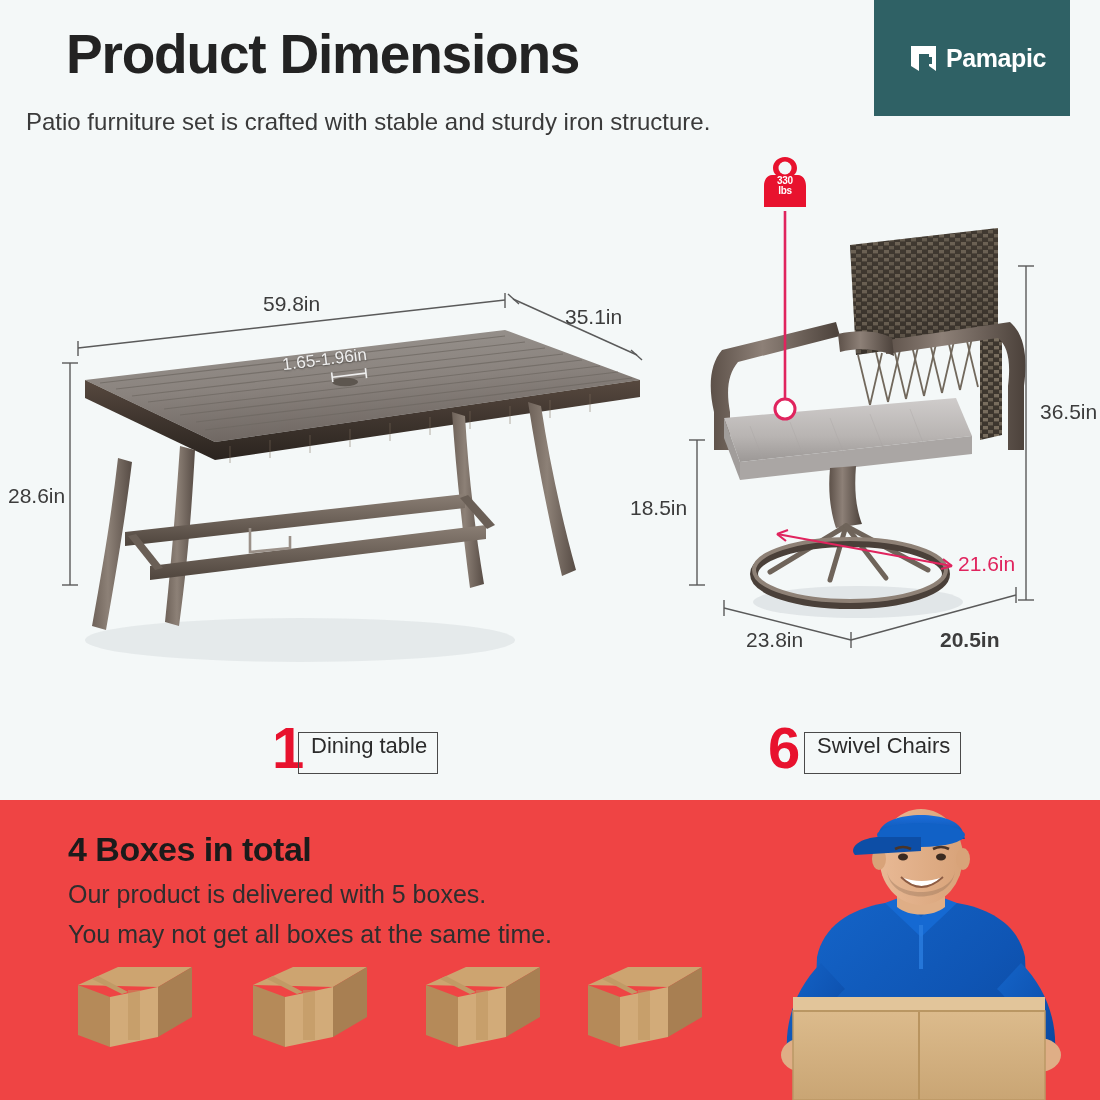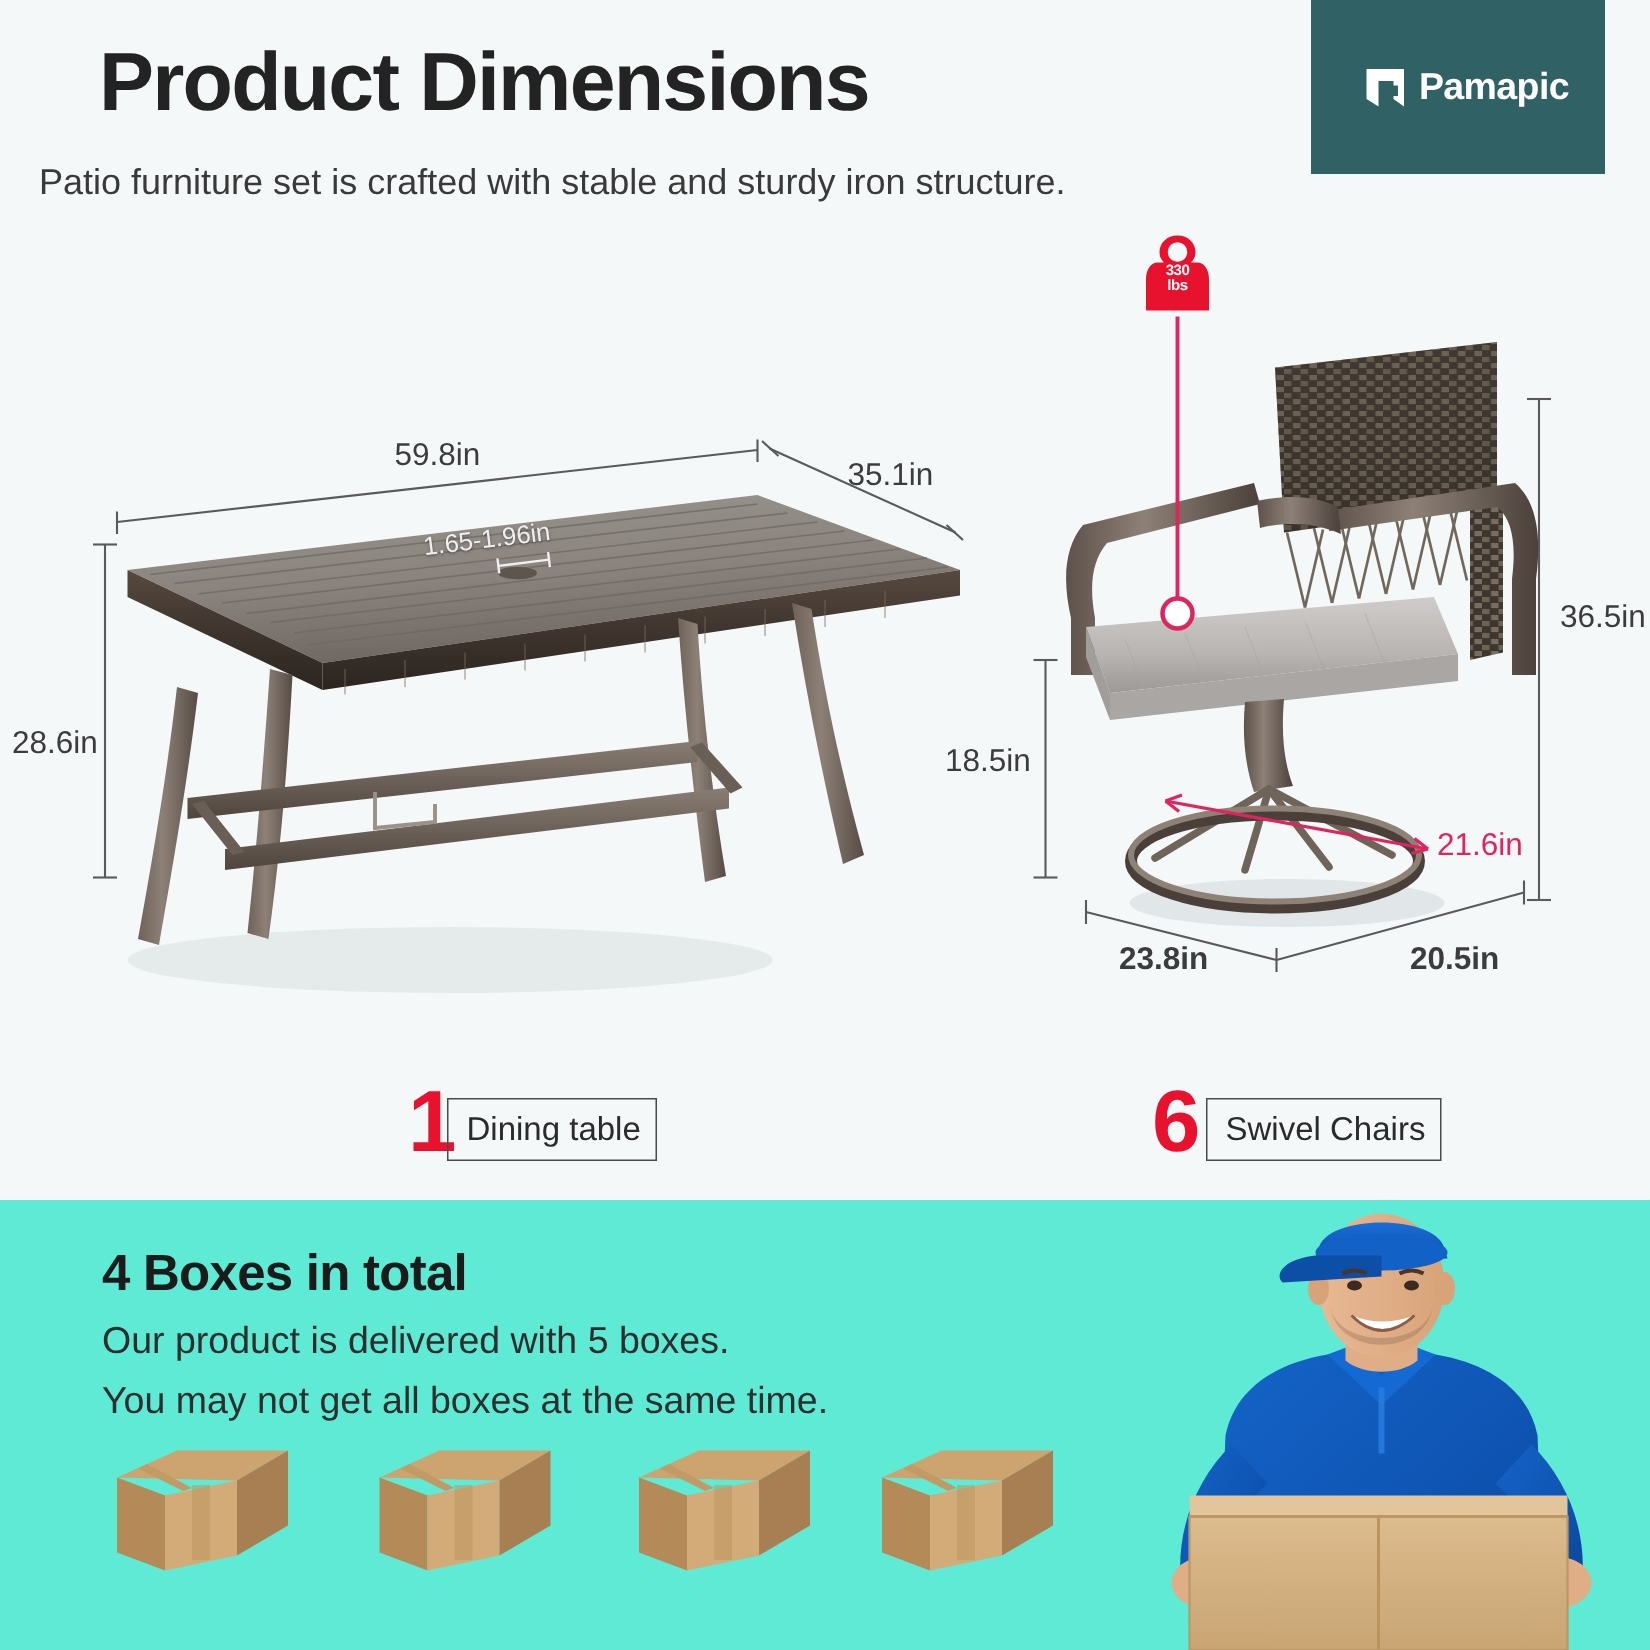--- a/index.html
+++ b/index.html
@@ -78,30 +78,30 @@
   
   .count-badge { position: absolute; height: 46px; }
   .count-num {
     position: absolute; left: 0; top: -13px;
     font-size: 58px; font-weight: bold; color: #e8122e;
     line-height: 1; letter-spacing: -2px;
   }
   .count-label-box {
     position: absolute; top: 0; height: 42px;
     border: 1px solid #4a4a4a; background: transparent;
-    display: flex; align-items: center;
+    display: flex; 
     padding: 0 10px 0 12px;
   }
   .count-label-text { font-size: 22px; color: #2b2b2b; white-space: nowrap; }
 
   
   .bottom-section {
     position: absolute; left: 0; top: 800px;
     width: 1100px; height: 300px;
-    background: #5eead4;
+    background: #ef4444;
   }
   .boxes-title {
     position: absolute; left: 68px; top: 30px;
     font-size: 34px; font-weight: bold; color: #1b1b1b;
     letter-spacing: -0.5px;
   }
   .boxes-line {
     position: absolute; left: 68px;
     font-size: 25px; color: #2e2e2e;
   }
@@ -350,21 +350,21 @@
       </g>
 
       <g stroke="#e0245e" stroke-width="2.2">
         <line x1="777" y1="534" x2="952" y2="566"></line>
         <path d="M777 534 L788 530 M777 534 L786 541" fill="none"></path>
         <path d="M952 566 L941 569 M952 566 L943 559" fill="none"></path>
       </g>
     </svg>
 
     <div class="dim-label" style="left:1040px; top:400px;">36.5in</div>
-    <div class="dim-label" style="left:746px; top:628px;font-weight:bold;">23.8in</div>
+    <div class="dim-label" style="left:746px; top:628px;">23.8in</div>
     <div class="dim-label" style="left:940px; top:628px;font-weight:bold;">20.5in</div>
     <div class="red-dim" style="left:958px; top:552px;">21.6in</div>
 
     <div class="count-badge" style="left:272px; top:732px;">
       <div class="count-num">1</div>
       <div class="count-label-box" style="left:26px;">
         <span class="count-label-text">Dining table</span>
       </div>
     </div>
 

